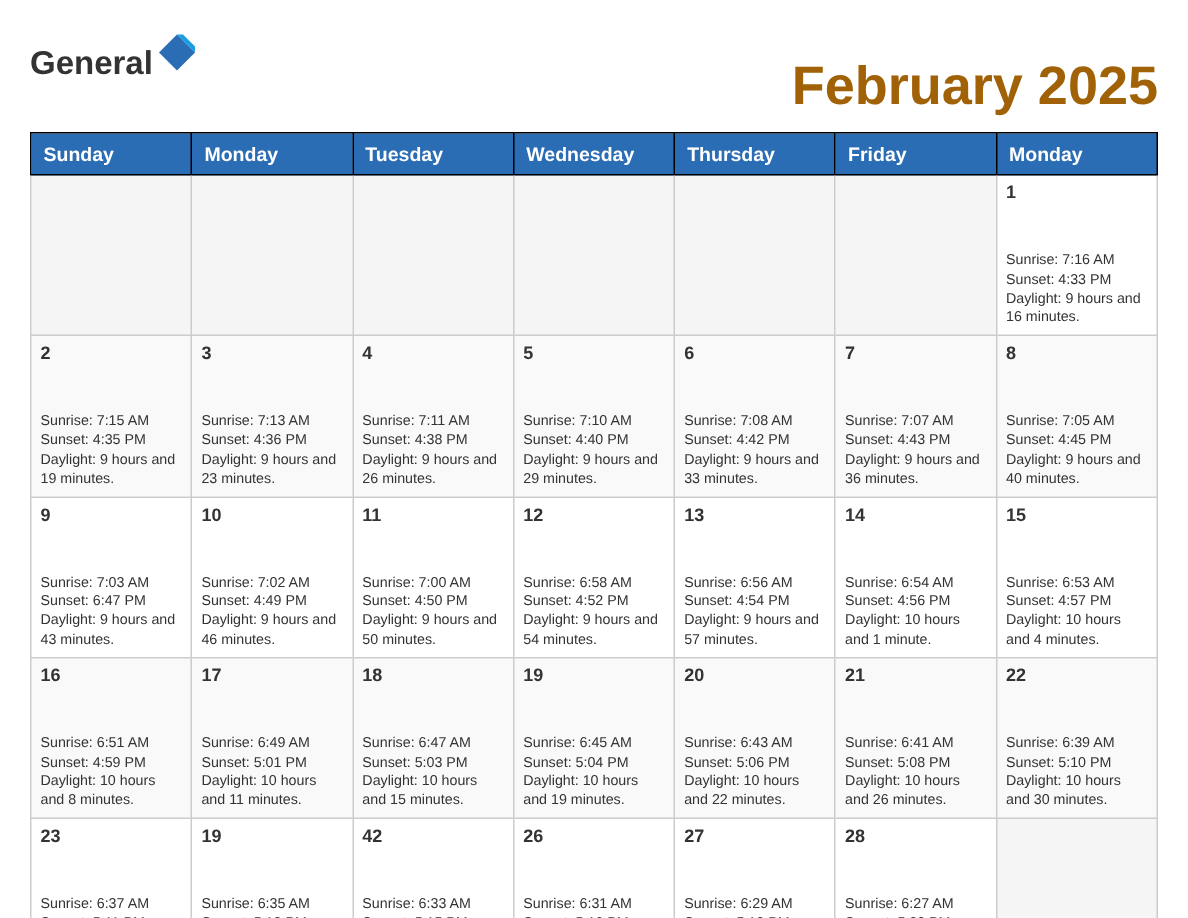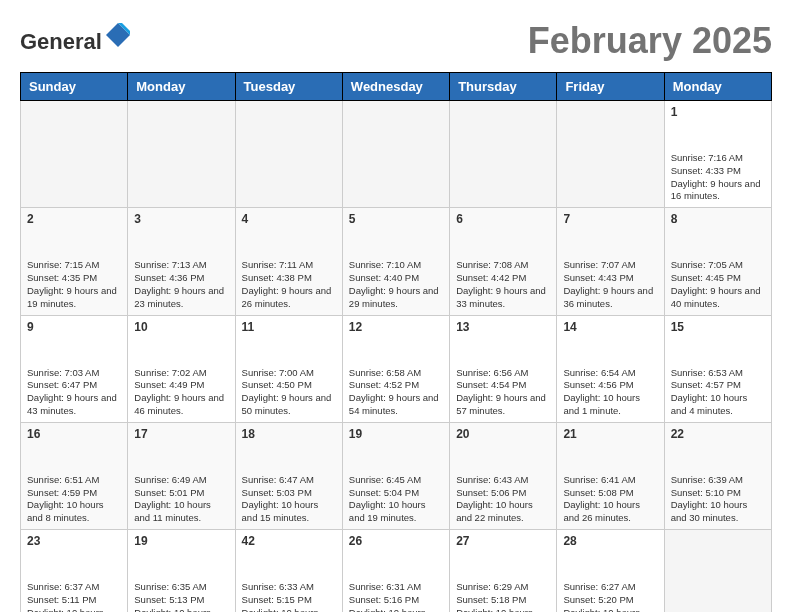--- a/index.html
+++ b/index.html
@@ -33,21 +33,22 @@
       height: 28px;
       margin-left: 2px;
       margin-top: -4px;
     }
     .title-area {
       text-align: right;
     }
     .month-title {
       font-size: 36px;
       font-weight: bold;
-      color: #737373;
+      color: #a16207;
+      margin-top: 16px;
     }
     .location {
       font-size: 14px;
       color: #555;
     }
     .calendar {
       width: 100%;
       border-collapse: collapse;
       border: 1px solid #ccc;
     }

